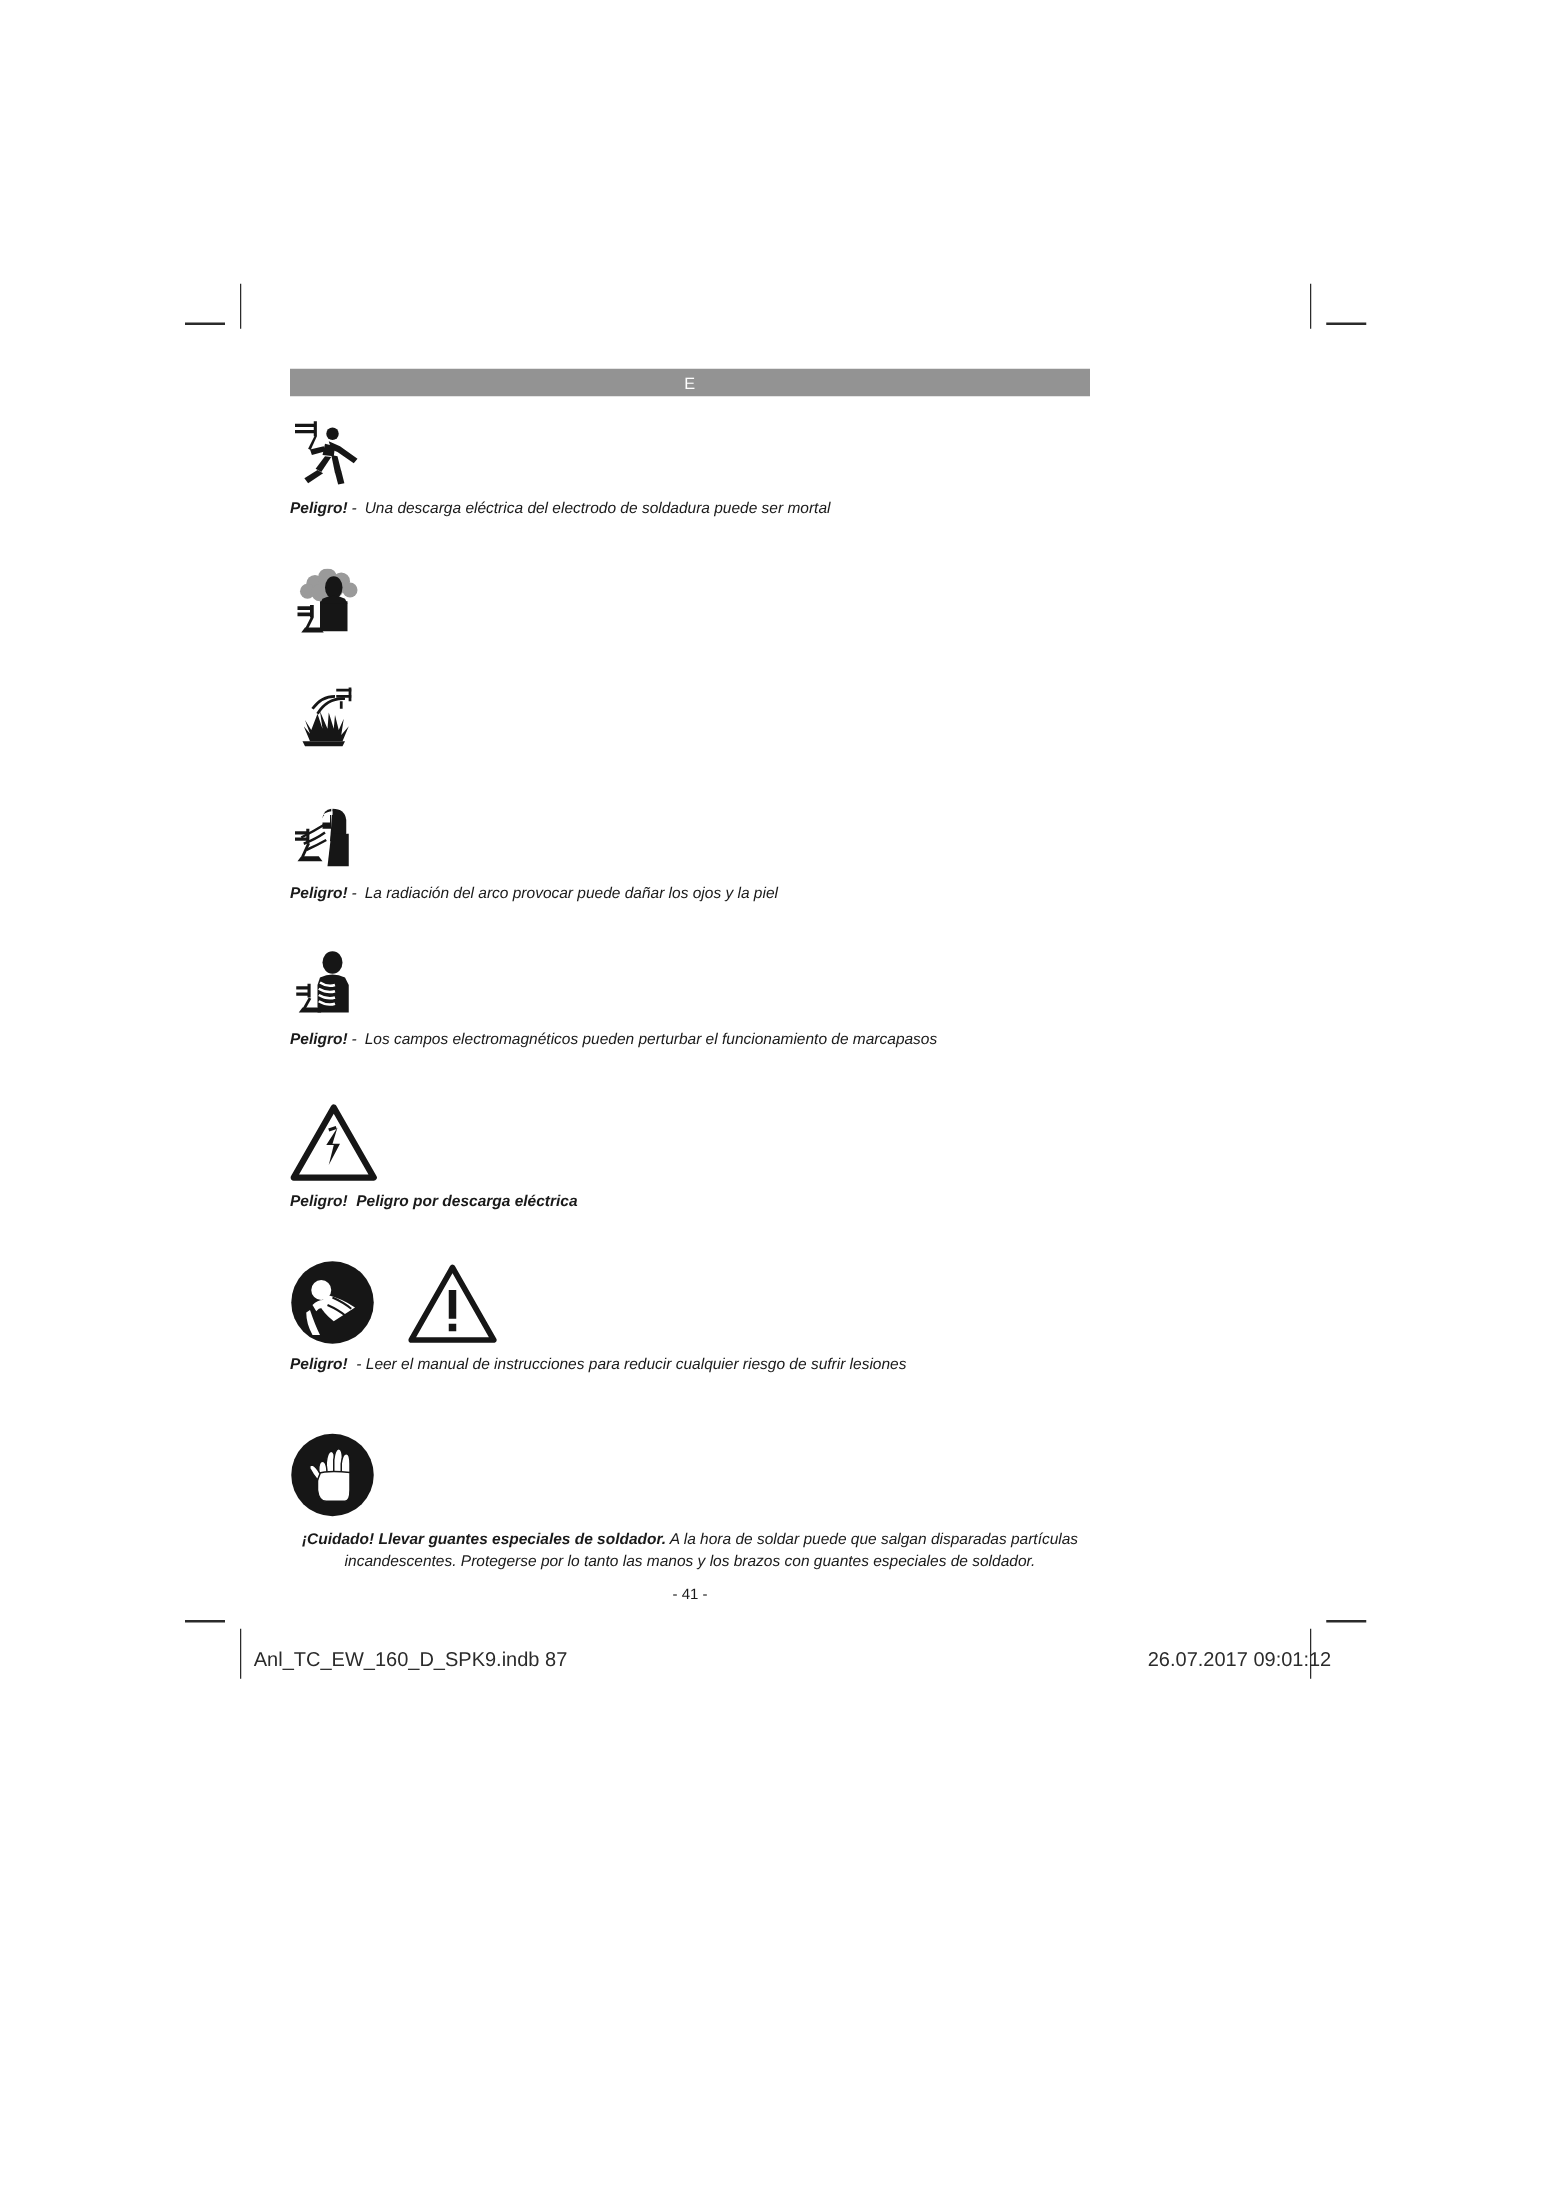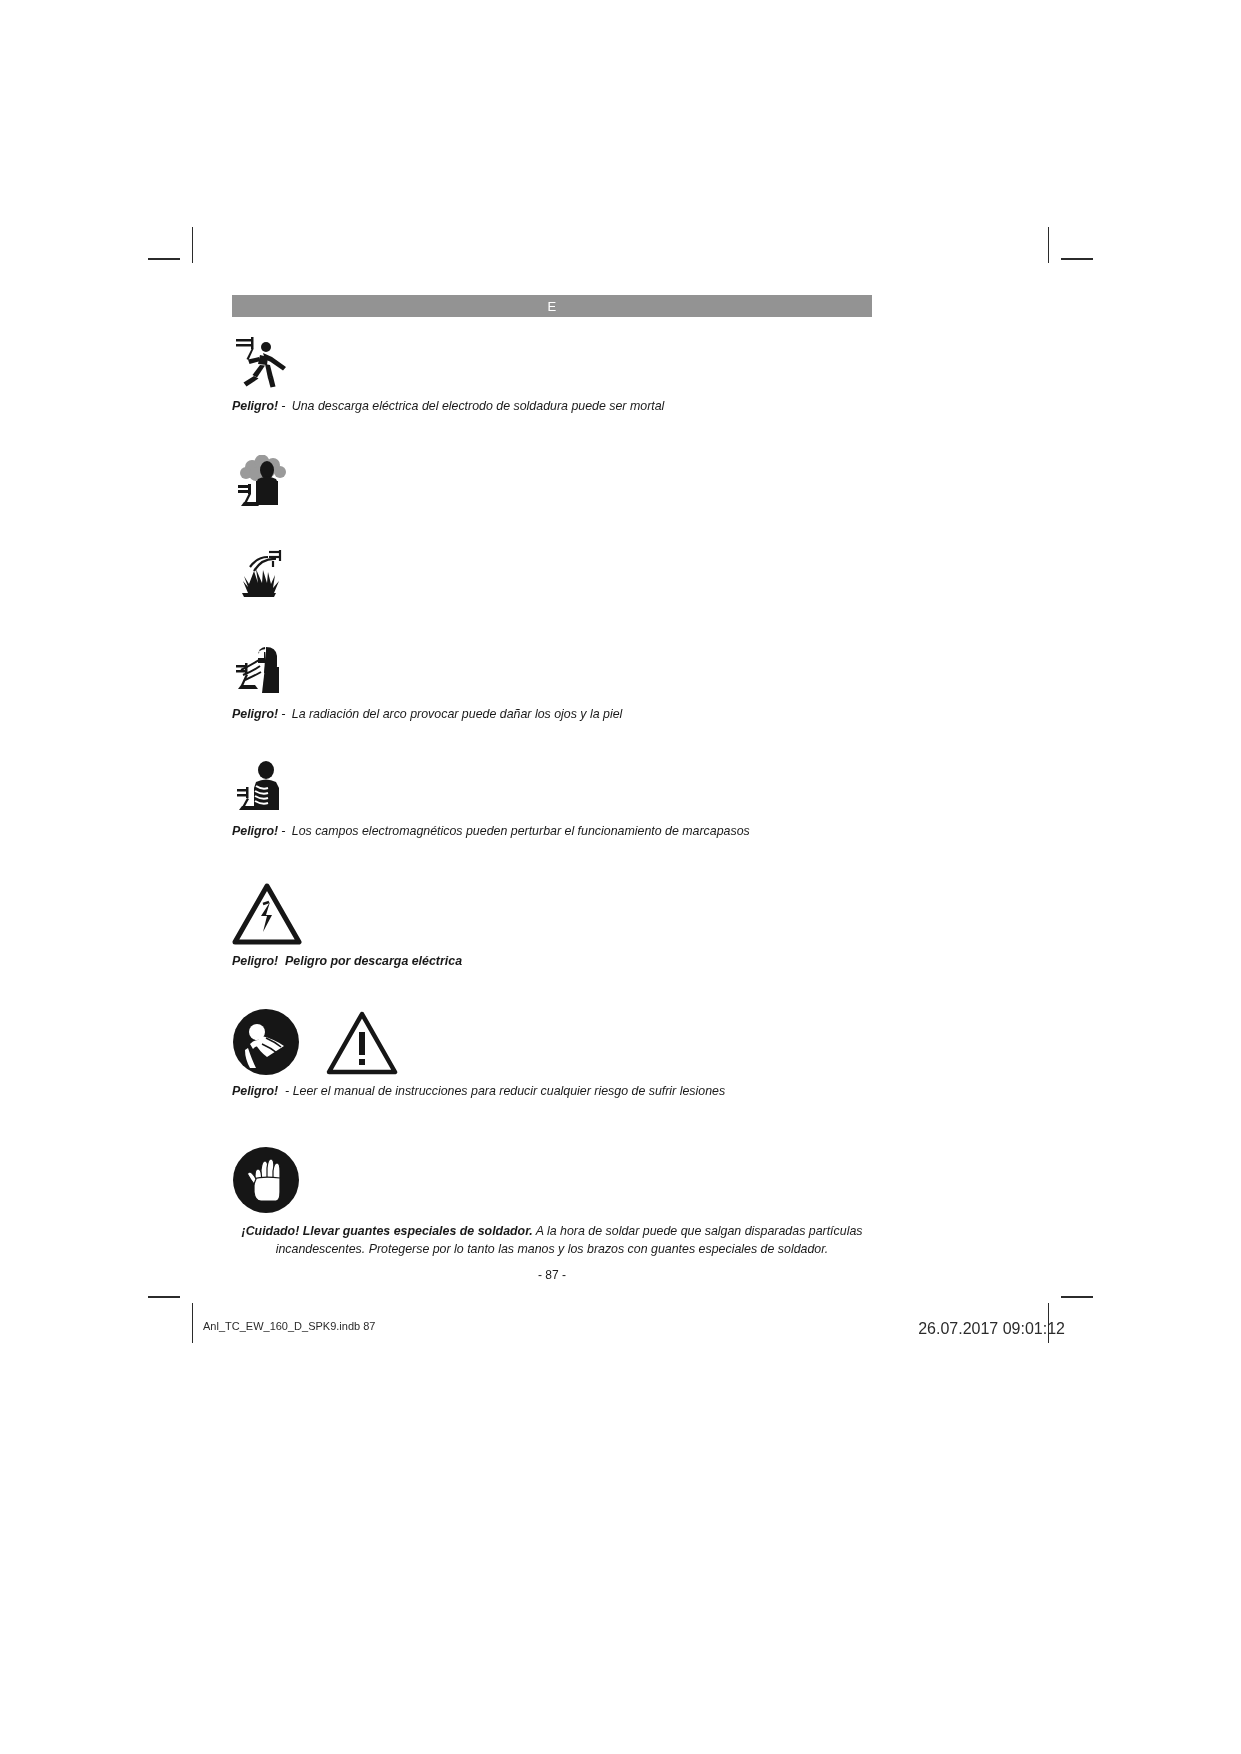--- a/index.html
+++ b/index.html
@@ -106,21 +106,21 @@
     text-align: center;
     font-size: 12px;
     color: #1a1a1a;
   }
 
   
   .footer-left {
     position: absolute;
     left: 203px;
     top: 1320px;
-    font-size: 11px;
+    font-size: 16px;
     color: #2b2b2b;
   }
   .footer-right {
     position: absolute;
     right: 176px;
     top: 1320px;
     font-size: 16px;
     color: #2b2b2b;
     white-space: nowrap;
   }
@@ -351,18 +351,18 @@
         </svg>
       </span>
     </div>
     <div class="para">
       <b>¡Cuidado! Llevar guantes especiales de soldador.</b><span> A la hora de soldar puede que salgan disparadas partículas incandescentes. Protegerse por lo tanto las manos y los brazos con guantes especiales de soldador.</span>
     </div>
   </div>
 
 </div>
 
-<div class="page-number">- 87 -</div>
+<div class="page-number">- 41 -</div>
 
 <div class="footer-rule-l"></div>
 <div class="footer-rule-r"></div>
 <div class="footer-left">Anl_TC_EW_160_D_SPK9.indb   87</div>
 <div class="footer-right">26.07.2017   09:01:12</div>
 
 </body></html>

